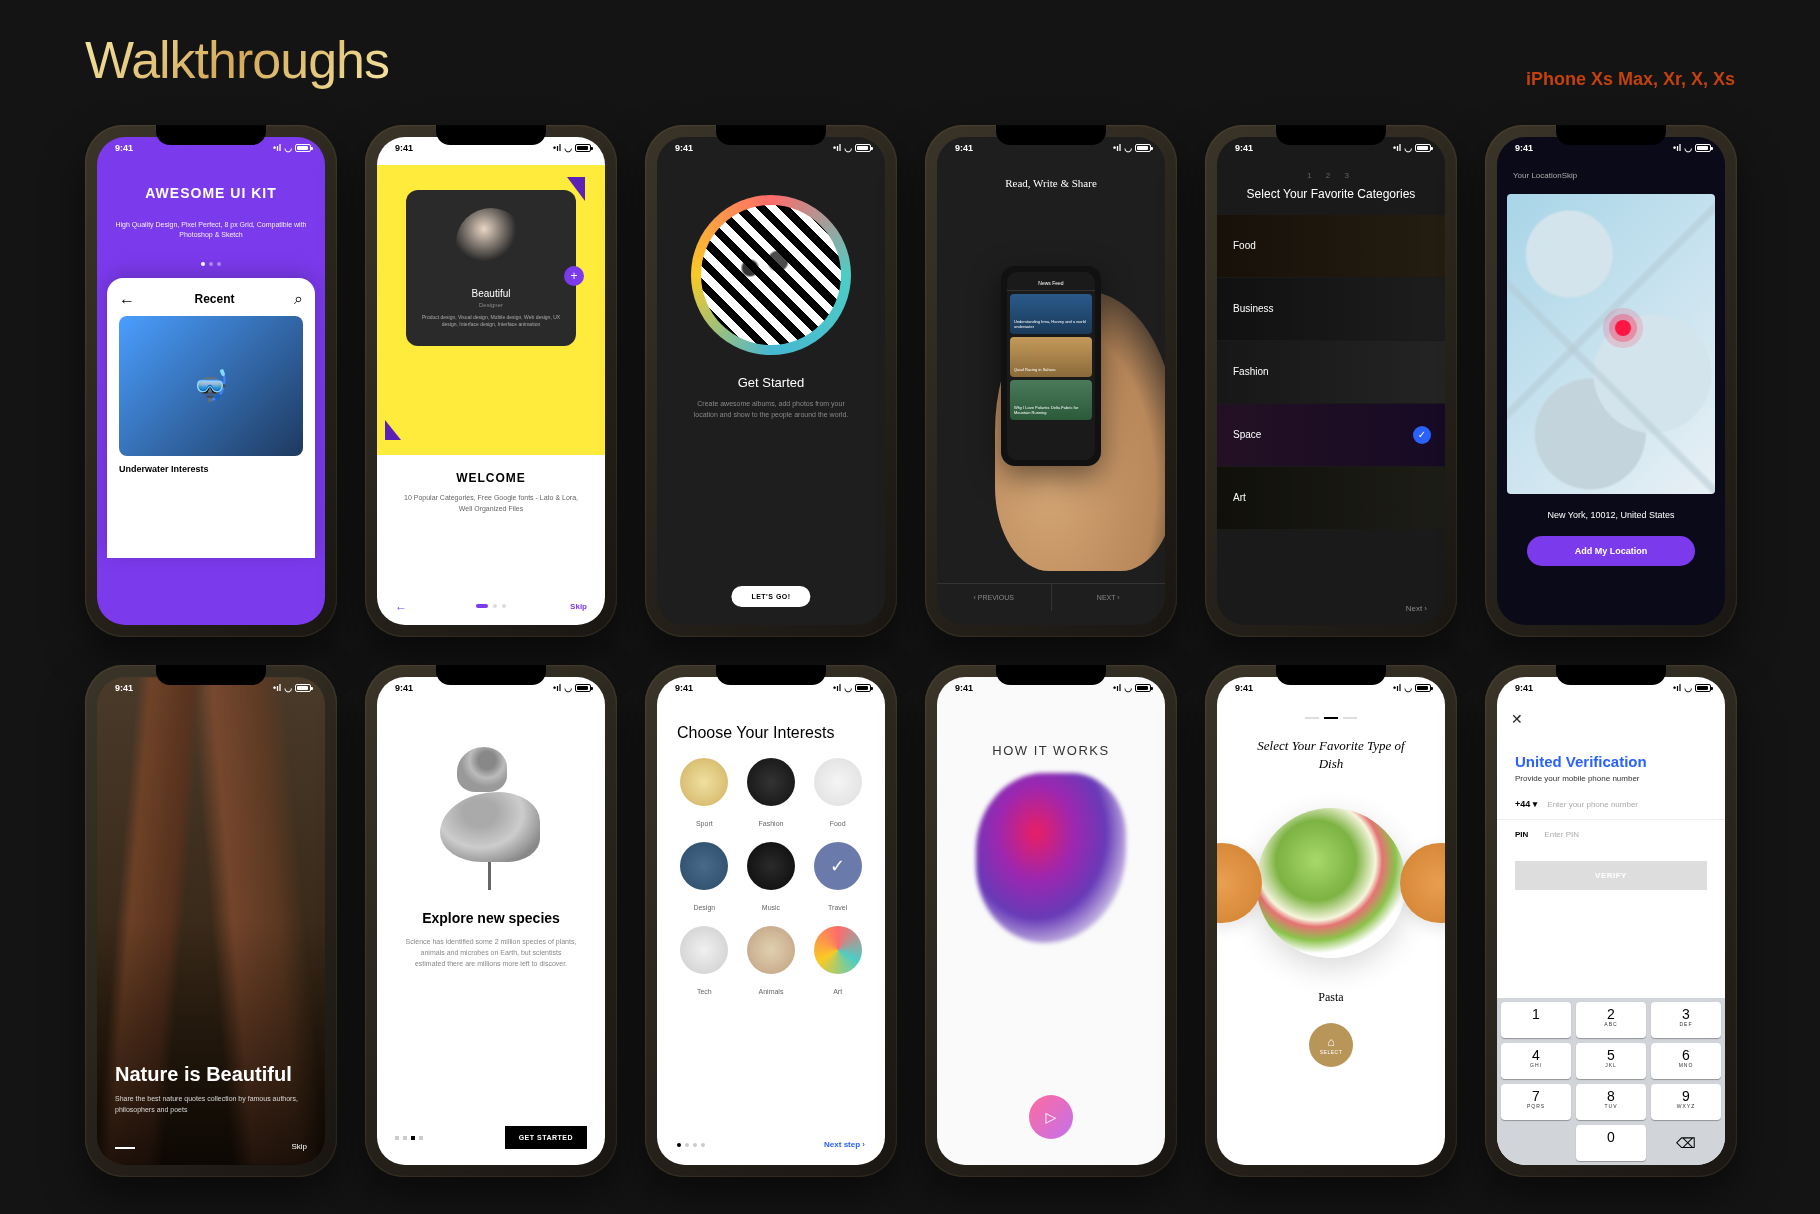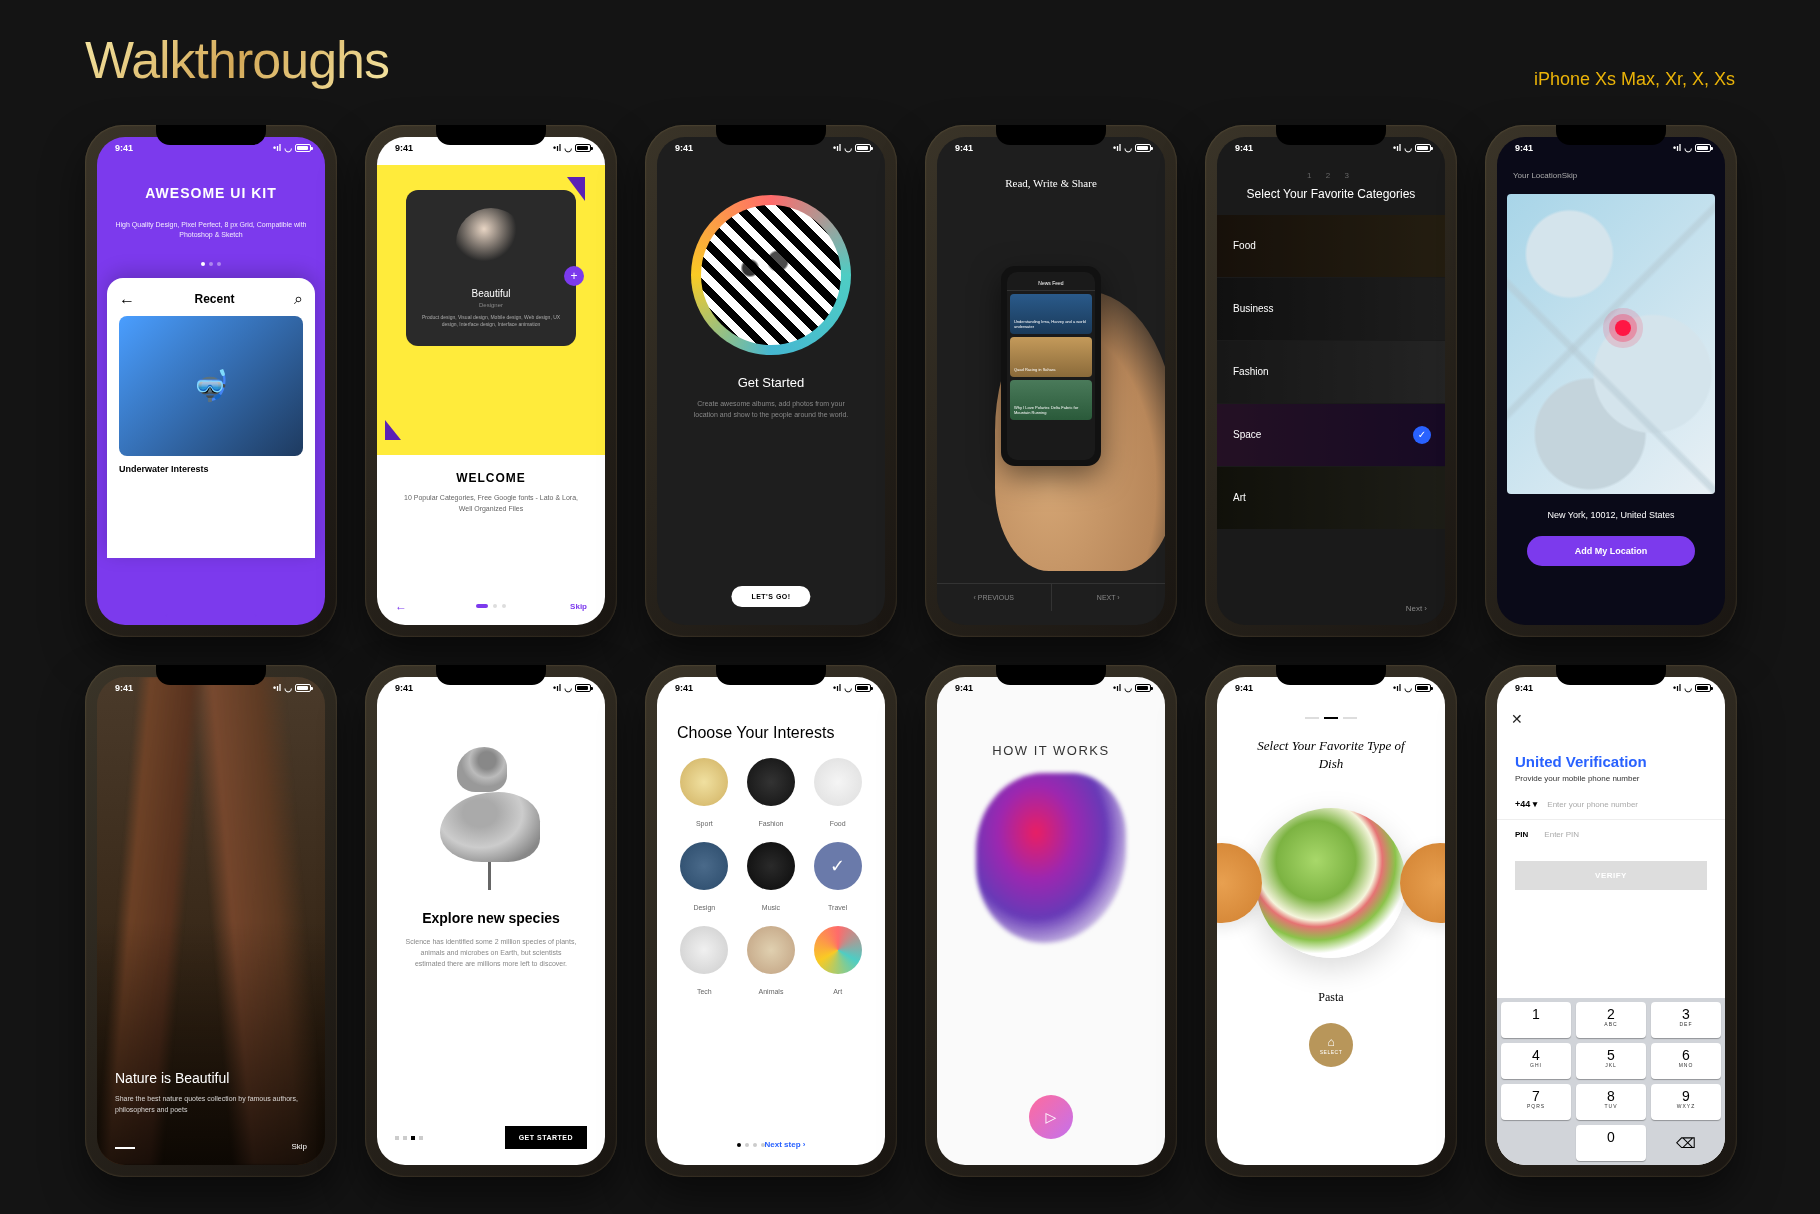--- a/index.html
+++ b/index.html
@@ -1,19 +1,19 @@
 <!DOCTYPE html>
 <html><head>
 <meta charset="utf-8">
 <style>
 *{margin:0;padding:0;box-sizing:border-box;font-family:-apple-system,BlinkMacSystemFont,'Segoe UI',sans-serif}
 body{background:#141414;width:1820px;height:1214px;overflow:hidden}
 .header{display:flex;justify-content:space-between;align-items:flex-end;padding:30px 85px 20px}
 .title{font-size:52px;font-weight:300;background:linear-gradient(135deg,#f5e6a3,#d4a958,#f5e6a3);-webkit-background-clip:text;-webkit-text-fill-color:transparent;letter-spacing:-1px}
-.subtitle{color:#eab308;font-size:18px;font-weight:400}
+.subtitle{color:#c2410c;font-size:18px;font-weight:700}
 .grid{display:grid;grid-template-columns:repeat(6,1fr);gap:28px;padding:15px 85px}
 .phone{width:252px;height:512px;background:linear-gradient(135deg,#3a3428,#1a1612);border-radius:38px;padding:12px;position:relative;box-shadow:0 20px 40px rgba(0,0,0,0.5),inset 0 0 2px rgba(255,220,150,0.3)}
 .screen{width:100%;height:100%;border-radius:28px;overflow:hidden;position:relative;background:#000}
 .notch{position:absolute;top:0;left:50%;transform:translateX(-50%);width:110px;height:20px;background:#000;border-radius:0 0 14px 14px;z-index:100}
 .status{position:absolute;top:6px;left:0;right:0;display:flex;justify-content:space-between;padding:0 14px;font-size:9px;font-weight:600;z-index:99}
 .status.light{color:#fff}
 .status.dark{color:#000}
 .time{padding-left:4px}
 .icons{display:flex;gap:3px;align-items:center}
 .signal::before{content:'•ıl'}
@@ -116,21 +116,21 @@
 .s6 .loc{text-align:center;color:#fff;font-size:9px;margin:16px 0}
 .s6 .addbtn{background:#7c3aed;color:#fff;font-size:9px;font-weight:600;padding:10px;border-radius:20px;margin:0 30px;text-align:center}
 
 
 .s7{background:linear-gradient(180deg,#4a3a2a,#2a1a0a);position:relative}
 .s7::before{content:'';position:absolute;inset:0;background:
   linear-gradient(95deg,transparent 15%,rgba(120,70,40,0.8) 20%,rgba(90,50,30,0.9) 35%,transparent 40%),
   linear-gradient(85deg,transparent 50%,rgba(140,80,50,0.7) 58%,rgba(100,60,35,0.8) 75%,transparent 85%);filter:blur(1px)}
 .s7 .overlay{position:absolute;inset:0;background:linear-gradient(180deg,transparent 50%,rgba(0,0,0,0.7))}
 .s7 .text{position:absolute;bottom:50px;left:18px;right:18px;color:#fff;z-index:2}
-.s7 .text h3{font-size:14px;font-weight:400;margin-bottom:8px}
+.s7 .text h3{font-size:20px;font-weight:700;margin-bottom:8px}
 .s7 .text p{font-size:7px;opacity:0.8;line-height:1.5}
 .s7 .skip{position:absolute;bottom:14px;right:18px;color:#fff;font-size:8px;z-index:2}
 .s7 .line{position:absolute;bottom:16px;left:18px;width:20px;height:2px;background:#fff;z-index:2}
 
 
 .s8{background:#fff}
 .s8 .bird{width:170px;height:180px;margin:15px auto 10px;position:relative}
 .s8 .bird::before{content:'';position:absolute;left:30%;top:15%;width:50px;height:45px;background:radial-gradient(circle at 60% 30%,#888 20%,#bbb 40%,#999 60%);border-radius:60% 50% 40% 40%}
 .s8 .bird::after{content:'';position:absolute;left:20%;top:40%;width:100px;height:70px;background:radial-gradient(ellipse at 40% 30%,#aaa 20%,#ccc 50%,#888 80%);border-radius:70% 50% 40% 50%}
 .s8 .leg{position:absolute;bottom:10px;left:48%;width:3px;height:35px;background:#666}
@@ -152,21 +152,21 @@
 .s9 .item span{font-size:7px;color:#666;font-weight:500}
 .s9 .i1{background:radial-gradient(#f0e0a0,#d0b060)}
 .s9 .i2{background:radial-gradient(#333,#111)}
 .s9 .i3{background:radial-gradient(#f5f5f5,#ddd)}
 .s9 .i4{background:radial-gradient(#4a6a8a,#2a4a6a)}
 .s9 .i5{background:radial-gradient(#2a2a2a,#0a0a0a)}
 .s9 .i6{background:#6a7aaa;display:flex;align-items:center;justify-content:center;color:#fff;font-size:18px}
 .s9 .i7{background:radial-gradient(#f0f0f0,#ccc)}
 .s9 .i8{background:radial-gradient(#e0d0b0,#c0a080)}
 .s9 .i9{background:conic-gradient(#ff6b6b,#4ecdc4,#f9ca24,#ff6b6b)}
-.s9 .footer{position:absolute;bottom:16px;left:0;right:0;display:flex;justify-content:center;align-items:center;padding:0 20px}
+.s9 .footer{position:absolute;bottom:16px;left:0;right:0;display:flex;justify-content:space-between;align-items:center;padding:0 20px}
 .s9 .pdots{display:flex;gap:4px}
 .s9 .pdot{width:4px;height:4px;border-radius:50%;background:#ccc}
 .s9 .pdot.active{background:#000}
 .s9 .next{color:#2962ff;font-size:8px;font-weight:600}
 
 
 .s10{background:#fafafa}
 .s10 h3{text-align:center;font-size:13px;font-weight:300;letter-spacing:1.5px;padding:38px 0 15px;color:#333}
 .s10 .blob{width:150px;height:170px;margin:0 auto;background:radial-gradient(ellipse at 40% 35%,#e91e63 0%,#9c27b0 30%,#673ab7 55%,rgba(103,58,183,0.3) 75%,transparent 90%);filter:blur(2px);border-radius:50% 40% 60% 50%}
 .s10 .play{position:absolute;bottom:26px;left:50%;transform:translateX(-50%);width:44px;height:44px;background:linear-gradient(135deg,#ff6b9d,#c471ed);border-radius:50%;display:flex;align-items:center;justify-content:center;color:#fff;font-size:14px}

